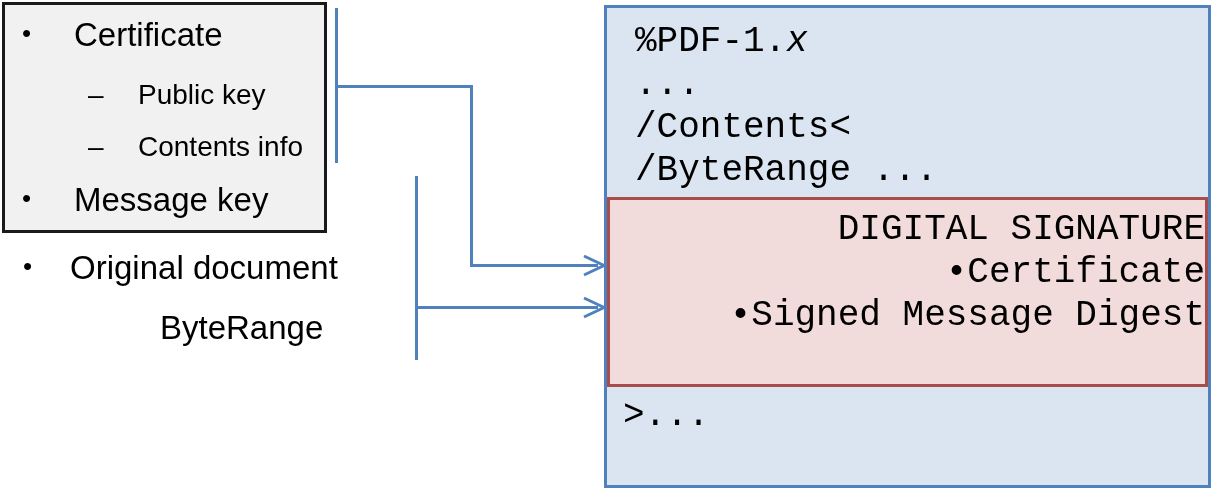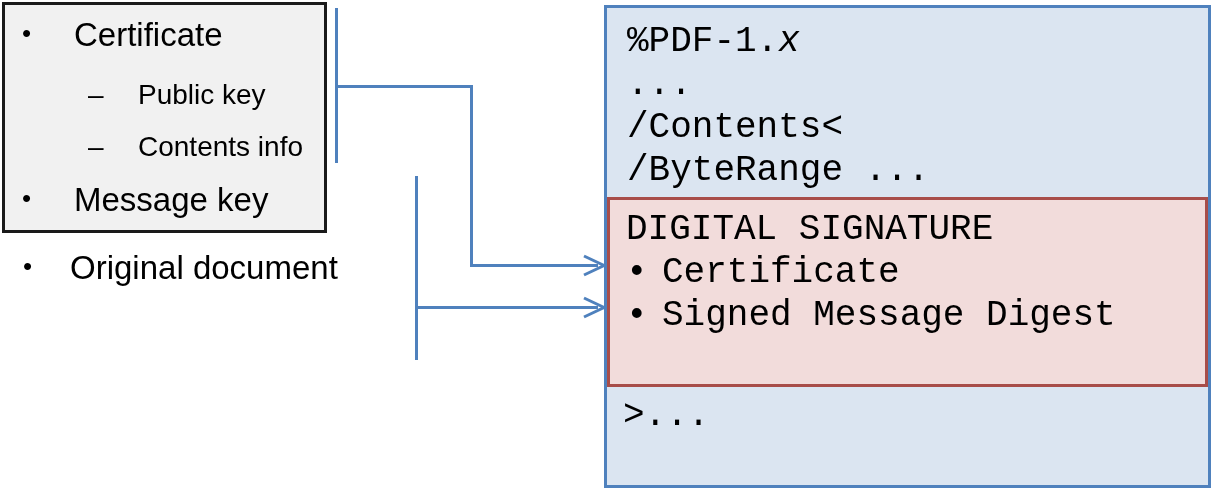--- a/index.html
+++ b/index.html
@@ -57,28 +57,29 @@
     position: absolute;
     left: 604px; top: 5px;
     width: 607px; height: 483px;
     background: var(--blue-fill);
     border: 3px solid var(--accent-blue);
     font-family: "Liberation Mono", monospace;
     font-size: 36px;
     line-height: 43px;
     color: var(--text);
   }
-  .pdf-top { height: 189px; padding: 12px 0 0 20px; white-space: nowrap; }
+  .pdf-top { height: 189px; padding: 12px 0 0 28px; white-space: nowrap; }
   .sig-box {
     height: 190px;
     background: var(--red-fill);
     border: 3px solid var(--red-border);
     padding: 8px 0 0 16px;
     white-space: nowrap;
     overflow: hidden;
+    text-align: right;
   }
   .pdf-bottom { padding: 7px 0 0 16px; white-space: nowrap; }
   .sig-item .sig-bullet { display: inline-block; width: 36px; }
   .var-x { font-style: italic; }
 
   
   .wires {
     position: absolute;
     left: 0; top: 0;
     width: 1220px; height: 495px;
@@ -111,20 +112,23 @@
   <div class="l-line lv1 l-priv">
     <span class="marker">•</span>
     <span>Message key</span>
   </div>
 
   <div class="l-line lv1 l-orig">
     <span class="marker">•</span>
     <span>Original document</span>
   </div>
 
+  <div class="l-line lv1 l-byte">
+    <span>ByteRange</span>
+  </div>
 
   <svg class="wires" viewBox="0 0 1220 495" xmlns="http://www.w3.org/2000/svg">
     <path class="connector" d="M336.5 8 L336.5 163"></path>
     <path class="connector" d="M336.5 86.5 L471.5 86.5 L471.5 265.5 L598 265.5"></path>
     <path class="connector" d="M584 256 L604 265.5 L584 275"></path>
     <path class="connector" d="M416.5 176 L416.5 360"></path>
     <path class="connector" d="M418 307.5 L598 307.5"></path>
     <path class="connector" d="M584 298 L604 307.5 L584 317"></path>
   </svg>
 

